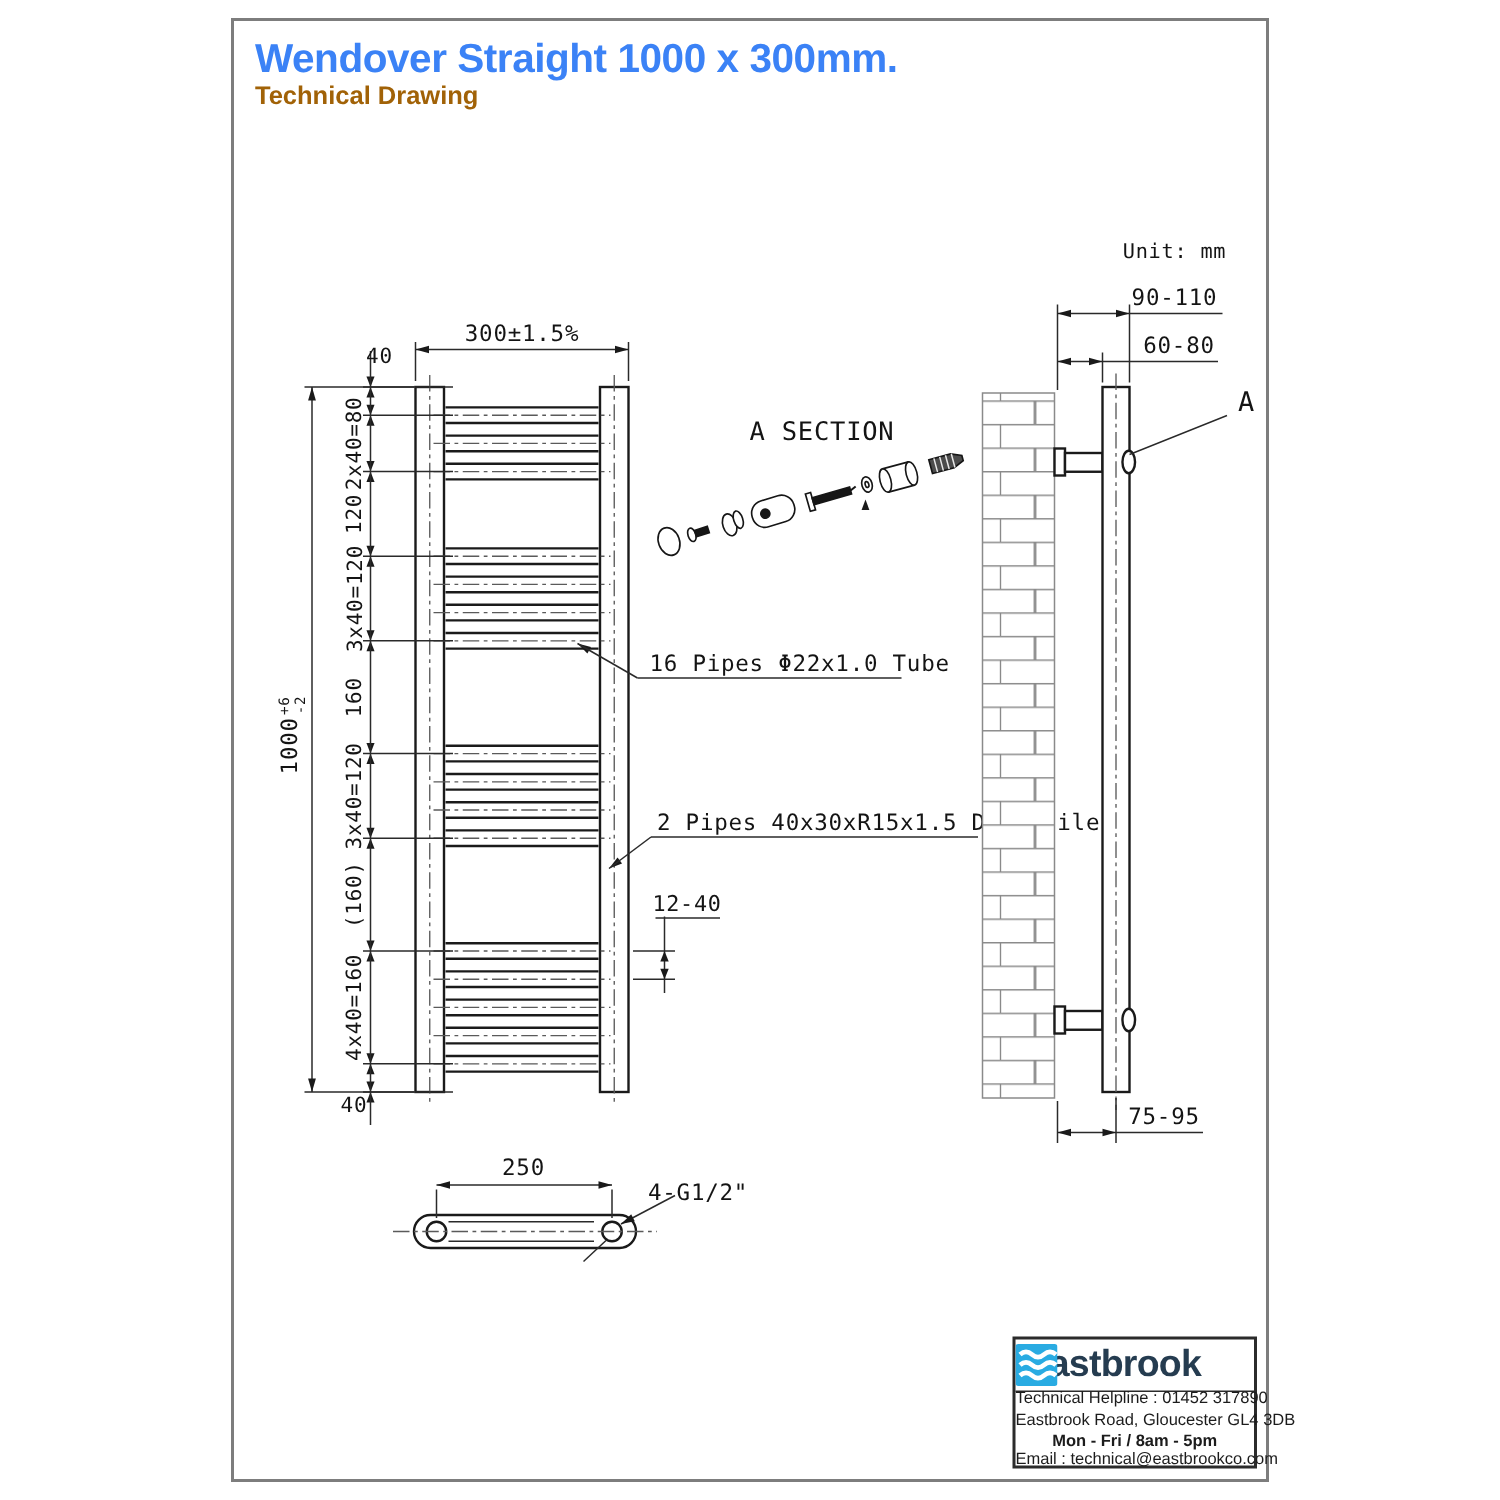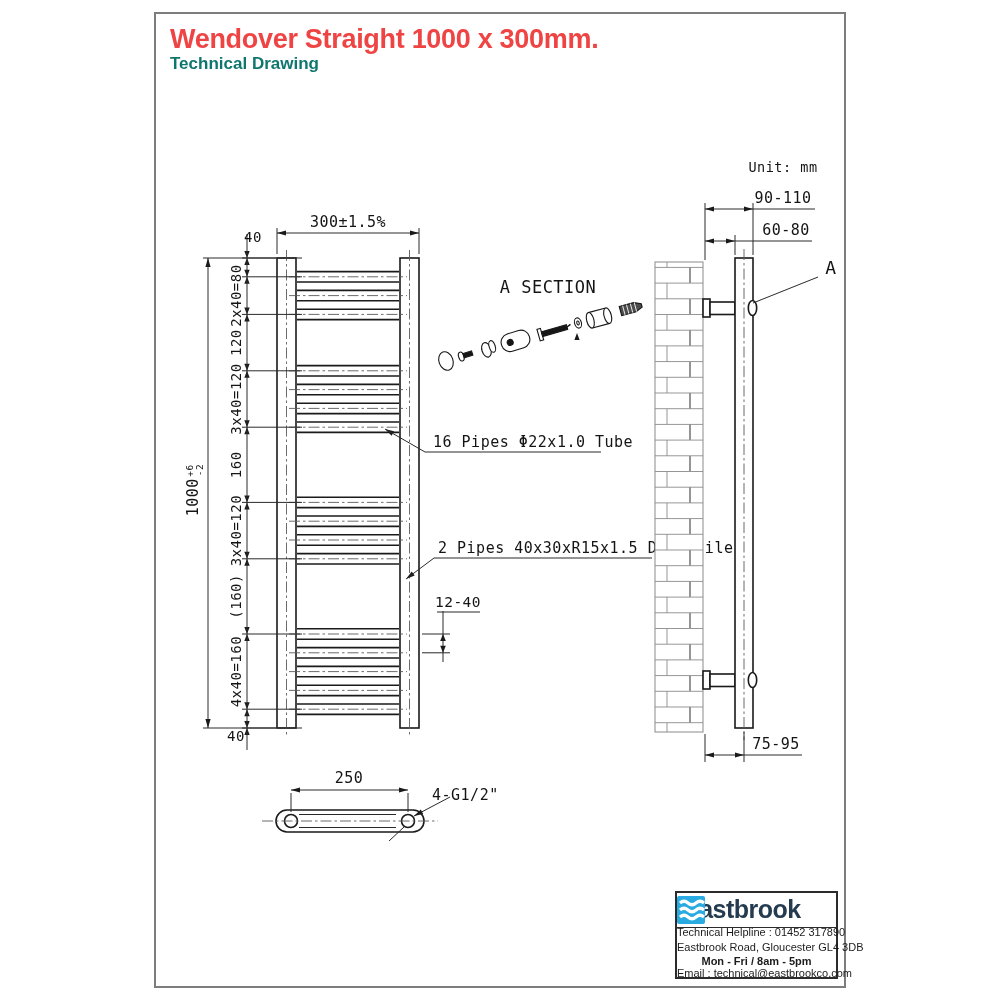--- a/index.html
+++ b/index.html
@@ -1,19 +1,19 @@
 <!DOCTYPE html>
 <html><head>
 <meta charset="utf-8">
 <style>
   html,body{margin:0;padding:0;background:#fff;width:1000px;height:1000px;overflow:hidden;}
   #stage{position:absolute;left:0;top:0;width:1000px;height:1000px;background:#fff;}
   .sheet-border{position:absolute;left:154px;top:12px;width:692px;height:976px;border:2px solid #7d7d7d;box-sizing:border-box;}
-  .title{position:absolute;left:170px;top:24px;font-family:"Liberation Sans",sans-serif;font-weight:700;font-size:27px;color:#ef4444;letter-spacing:-0.3px;white-space:nowrap;}
-  .subtitle{position:absolute;left:170px;top:54px;font-family:"Liberation Sans",sans-serif;font-weight:700;font-size:17px;color:#0f766e;white-space:nowrap;}
+  .title{position:absolute;left:170px;top:24px;font-family:"Liberation Sans",sans-serif;font-weight:700;font-size:27px;color:#3b82f6;letter-spacing:-0.3px;white-space:nowrap;}
+  .subtitle{position:absolute;left:170px;top:54px;font-family:"Liberation Sans",sans-serif;font-weight:700;font-size:17px;color:#a16207;white-space:nowrap;}
   svg{position:absolute;left:0;top:0;}
   .t{font-family:"DejaVu Sans Mono",monospace;fill:#141414;letter-spacing:0.5px;}
   .obj{stroke:#1a1a1a;stroke-width:1.6;fill:none;}
   .objw{stroke:#1a1a1a;stroke-width:1.6;fill:#fff;}
   .thin{stroke:#2a2a2a;stroke-width:1;fill:none;}
   .cl{stroke:#5a5a5a;stroke-width:0.9;fill:none;stroke-dasharray:11 3 2.5 3;}
   .arr{fill:#1a1a1a;stroke:none;}
   .wallline{stroke:#8a8a8a;stroke-width:0.9;}
   
   .ebox{position:absolute;left:675px;top:891px;width:163px;height:88px;border:2px solid #2b2b2b;box-sizing:border-box;background:#fff;}

